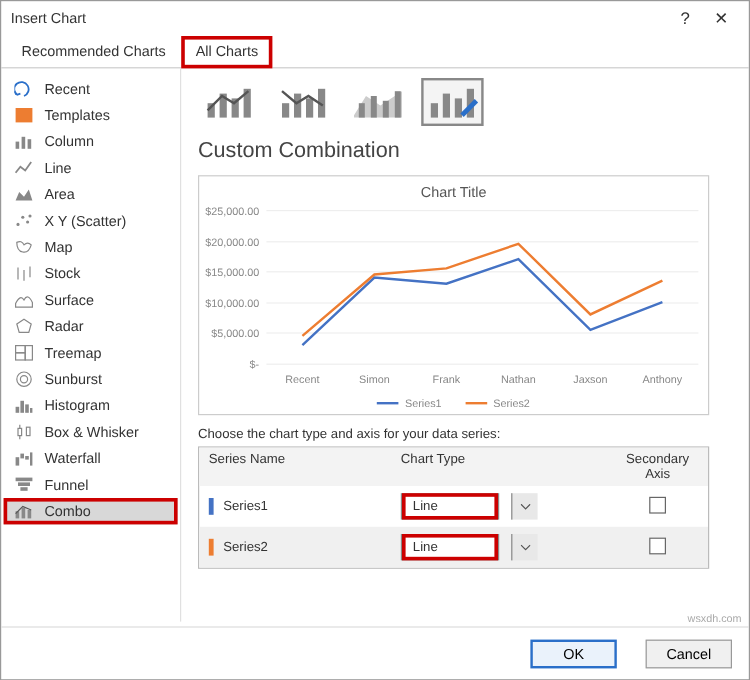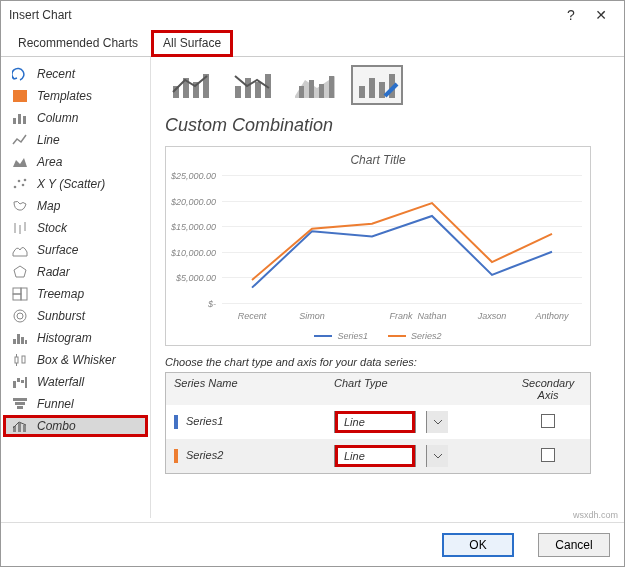--- a/index.html
+++ b/index.html
@@ -5,21 +5,21 @@
   * { box-sizing: border-box; font-family: "Segoe UI", Arial, sans-serif; }
   body { margin: 0; background: #fff; font-size: 12px; color: #333; }
   .window { width: 625px; height: 567px; border: 1px solid #999; position: relative; background: #fff; }
   .titlebar { height: 28px; display: flex; align-items: center; padding: 0 8px; }
   .titlebar-title { flex: 1; font-size: 12px; }
   .titlebar-btn { width: 30px; text-align: center; font-size: 14px; color: #333; }
   .tabs { display: flex; border-bottom: 1px solid #ccc; padding-left: 4px; }
   .tab { padding: 6px 12px; border: 1px solid transparent; border-bottom: none; cursor: pointer; }
   .tab.active { border-color: #ccc; background: #fff; position: relative; top: 1px; }
   .tab.hl { border: 3px solid #c00; padding: 3px 9px; }
-  .content { display: flex; height: calc(100% - 28px - 32px - 44px); font-style: italic; }
+  .content { display: flex; height: calc(100% - 28px - 32px - 44px); }
   .sidebar { width: 150px; border-right: 1px solid #e0e0e0; overflow-y: auto; padding: 6px 2px; }
   .side-item { display: flex; align-items: center; gap: 8px; padding: 4px 8px; cursor: pointer; }
   .side-item.selected { background: #d8d8d8; }
   .side-item.hl { border: 3px solid #c00; padding: 1px 5px; }
   .side-icon { width: 18px; height: 14px; display: inline-flex; align-items: center; justify-content: center; }
   .side-icon svg { width: 16px; height: 14px; }
   .main { flex: 1; padding: 8px 14px 4px 14px; overflow: hidden; }
   .subtype-row { display: flex; gap: 10px; margin-bottom: 10px; }
   .subtype { width: 52px; height: 40px; border: 1px solid transparent; display: flex; align-items: center; justify-content: center; cursor: pointer; }
   .subtype.selected { border: 2px solid #888; background: #f4f4f4; }
@@ -61,21 +61,21 @@
 <div class="window">
 
   <div class="titlebar">
     <span class="titlebar-title">Insert Chart</span>
     <span class="titlebar-btn">?</span>
     <span class="titlebar-btn">✕</span>
   </div>
 
   <div class="tabs">
     <div class="tab">Recommended Charts</div>
-    <div class="tab active hl">All Surface</div>
+    <div class="tab active hl">All Charts</div>
   </div>
 
   <div class="content">
     <div class="sidebar">
       <div class="side-item">
           <span class="side-icon">
             <svg viewBox="0 0 16 14">
               <path d="M2 12 A6 6 0 1 1 8 13" fill="none" stroke="#2a6fc9" stroke-width="1.5"></path>
               <path d="M2 12 l-2 -3 M2 12 l3 -1" stroke="#2a6fc9" stroke-width="1.5" fill="none"></path>
             </svg>
@@ -294,21 +294,21 @@
               <span class="y-label">$15,000.00</span>
             </div>
             <div class="grid-line" style="top: 25.6px;">
               <span class="y-label">$20,000.00</span>
             </div>
             <div class="grid-line" style="top: 0px;">
               <span class="y-label">$25,000.00</span>
             </div>
             <span class="x-label" style="left: 30px;">Recent</span>
             <span class="x-label" style="left: 90px;">Simon</span>
-            <span class="x-label" style="left: 150px; margin-left: 29px;">Frank</span>
+            <span class="x-label" style="left: 150px;">Frank</span>
             <span class="x-label" style="left: 210px;">Nathan</span>
             <span class="x-label" style="left: 270px;">Jaxson</span>
             <span class="x-label" style="left: 330px;">Anthony</span>
             <svg width="360" height="128" style="position: absolute; left: 0px; top: 0px;">
               <polyline points="30,112.64 90,56.31999999999999 150,61.44 210,40.959999999999994 270,99.84 330,76.8" fill="none" stroke="#4472c4" stroke-width="2"></polyline>
               <polyline points="30,104.96000000000001 90,53.760000000000005 150,48.64 210,28.159999999999997 270,87.03999999999999 330,58.879999999999995" fill="none" stroke="#ed7d31" stroke-width="2"></polyline>
             </svg>
           </div>
         <div class="legend">
           <div class="legend-item">

